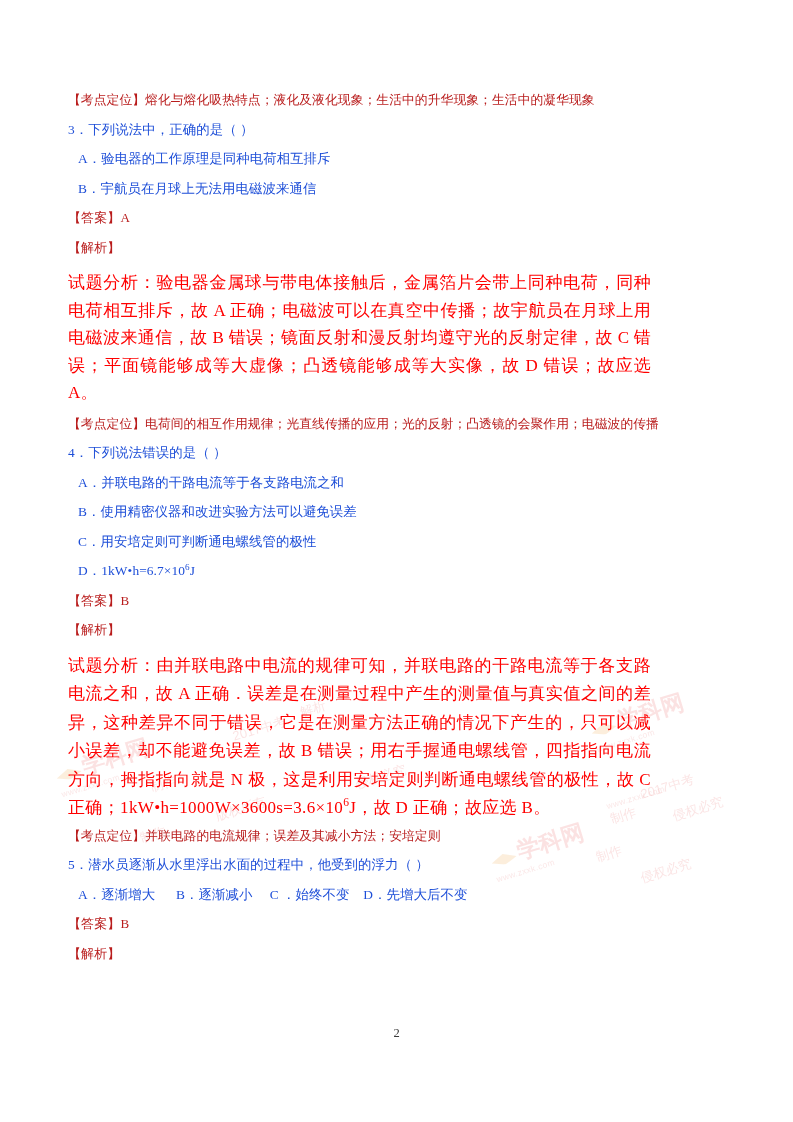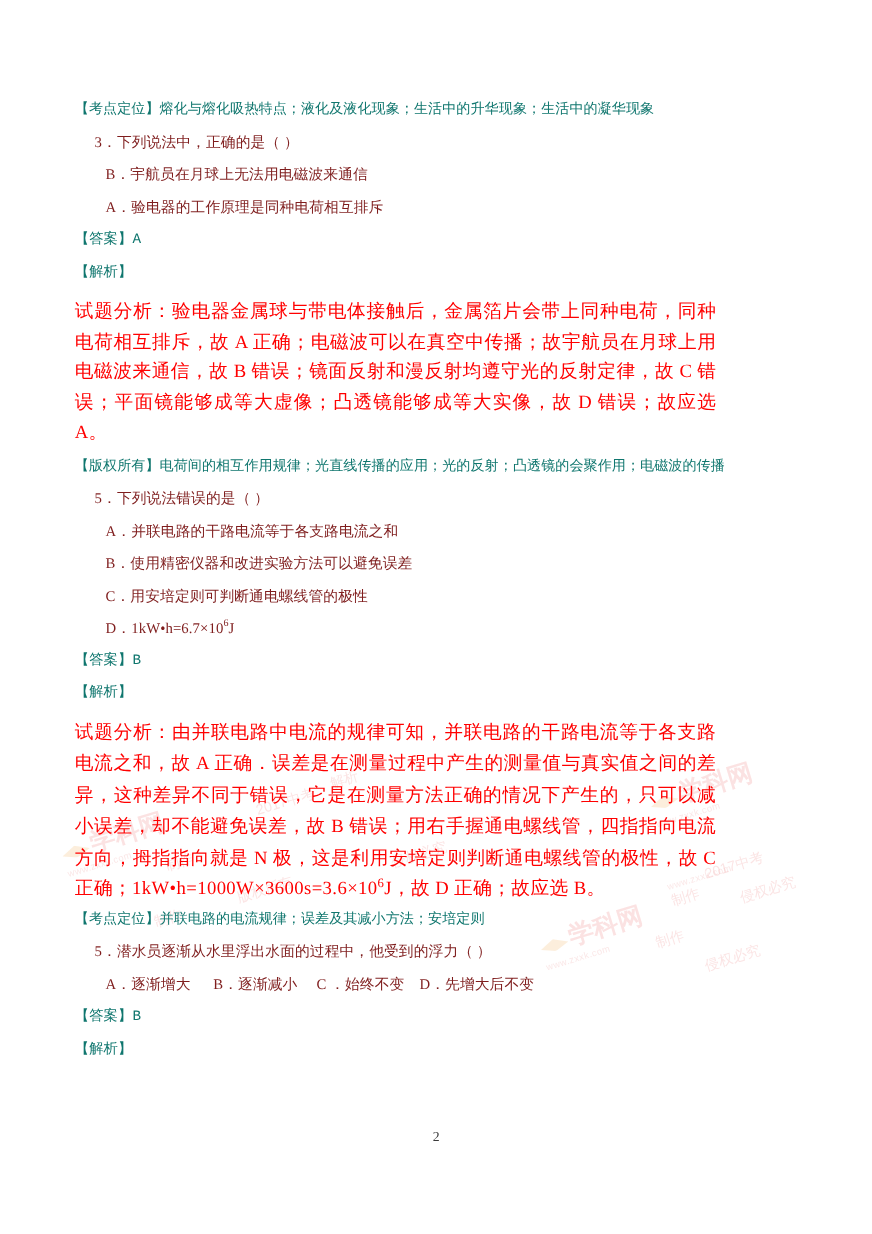--- a/index.html
+++ b/index.html
@@ -27,26 +27,24 @@
   }
   
   .line {
     font-size: 13.2px;
     line-height: 16px;
     margin: 0 0 13.5px 0;
     white-space: nowrap;
     letter-spacing: 0.1px;
   }
   .red {
-    color: #0f766e;
-    font-family: Liberation Mono, monospace;
+    color: #b91c1c;
   }
   .black {
-    color: #7f1d1d;
-    margin-left: 18px;
+    color: #1d4ed8;
   }
   .kaodian {
     font-size: 12.8px;
     letter-spacing: 0.05px;
   }
   .qline {
     font-size: 13.4px;
   }
   .optline {
     font-size: 13.4px;
@@ -180,29 +178,29 @@
     <div class="wm" style="left:140px; top:826px;">
       <div class="mid">制作</div>
     </div>
   </div>
 
   <div id="content">
 
     <p class="line red kaodian">【考点定位】熔化与熔化吸热特点；液化及液化现象；生活中的升华现象；生活中的凝华现象</p>
 
     <p class="line black qline">3．下列说法中，正确的是（      ）</p>
+    <p class="line black optline">A．验电器的工作原理是同种电荷相互排斥</p>
     <p class="line black optline">B．宇航员在月球上无法用电磁波来通信</p>
-    <p class="line black optline">A．验电器的工作原理是同种电荷相互排斥</p>
     <p class="line red ansline">【答案】A</p>
     <p class="line red ansline">【解析】</p>
     <p class="para">试题分析：验电器金属球与带电体接触后，金属箔片会带上同种电荷，同种电荷相互排斥，故 A 正确；电磁波可以在真空中传播；故宇航员在月球上用电磁波来通信，故 B 错误；镜面反射和漫反射均遵守光的反射定律，故 C 错误；平面镜能够成等大虚像；凸透镜能够成等大实像，故 D 错误；故应选 A。</p>
     <div class="gap-sm"></div>
-    <p class="line red kaodian">【版权所有】电荷间的相互作用规律；光直线传播的应用；光的反射；凸透镜的会聚作用；电磁波的传播</p>
-
-    <p class="line black qline">5．下列说法错误的是（      ）</p>
+    <p class="line red kaodian">【考点定位】电荷间的相互作用规律；光直线传播的应用；光的反射；凸透镜的会聚作用；电磁波的传播</p>
+
+    <p class="line black qline">4．下列说法错误的是（      ）</p>
     <p class="line black optline">A．并联电路的干路电流等于各支路电流之和</p>
     <p class="line black optline">B．使用精密仪器和改进实验方法可以避免误差</p>
     <p class="line black optline">C．用安培定则可判断通电螺线管的极性</p>
     <p class="line black optline"><span>D．1kW•h=6.7×10</span><sup>6</sup><span>J</span></p>
     <p class="line red ansline">【答案】B</p>
     <p class="line red ansline">【解析】</p>
     <p class="para p4"><span>试题分析：由并联电路中电流的规律可知，并联电路的干路电流等于各支路电流之和，故 A 正确．误差是在测量过程中产生的测量值与真实值之间的差异，这种差异不同于错误，它是在测量方法正确的情况下产生的，只可以减小误差，却不能避免误差，故 B 错误；用右手握通电螺线管，四指指向电流方向，拇指指向就是 N 极，这是利用安培定则判断通电螺线管的极性，故 C 正确；1kW•h=1000W×3600s=3.6×10</span><sup>6</sup><span>J，故 D 正确；故应选 B。</span></p>
     <p class="line red kaodian" style="margin-top:2px;">【考点定位】并联电路的电流规律；误差及其减小方法；安培定则</p>
 
     <p class="line black qline">5．潜水员逐渐从水里浮出水面的过程中，他受到的浮力（      ）</p>

